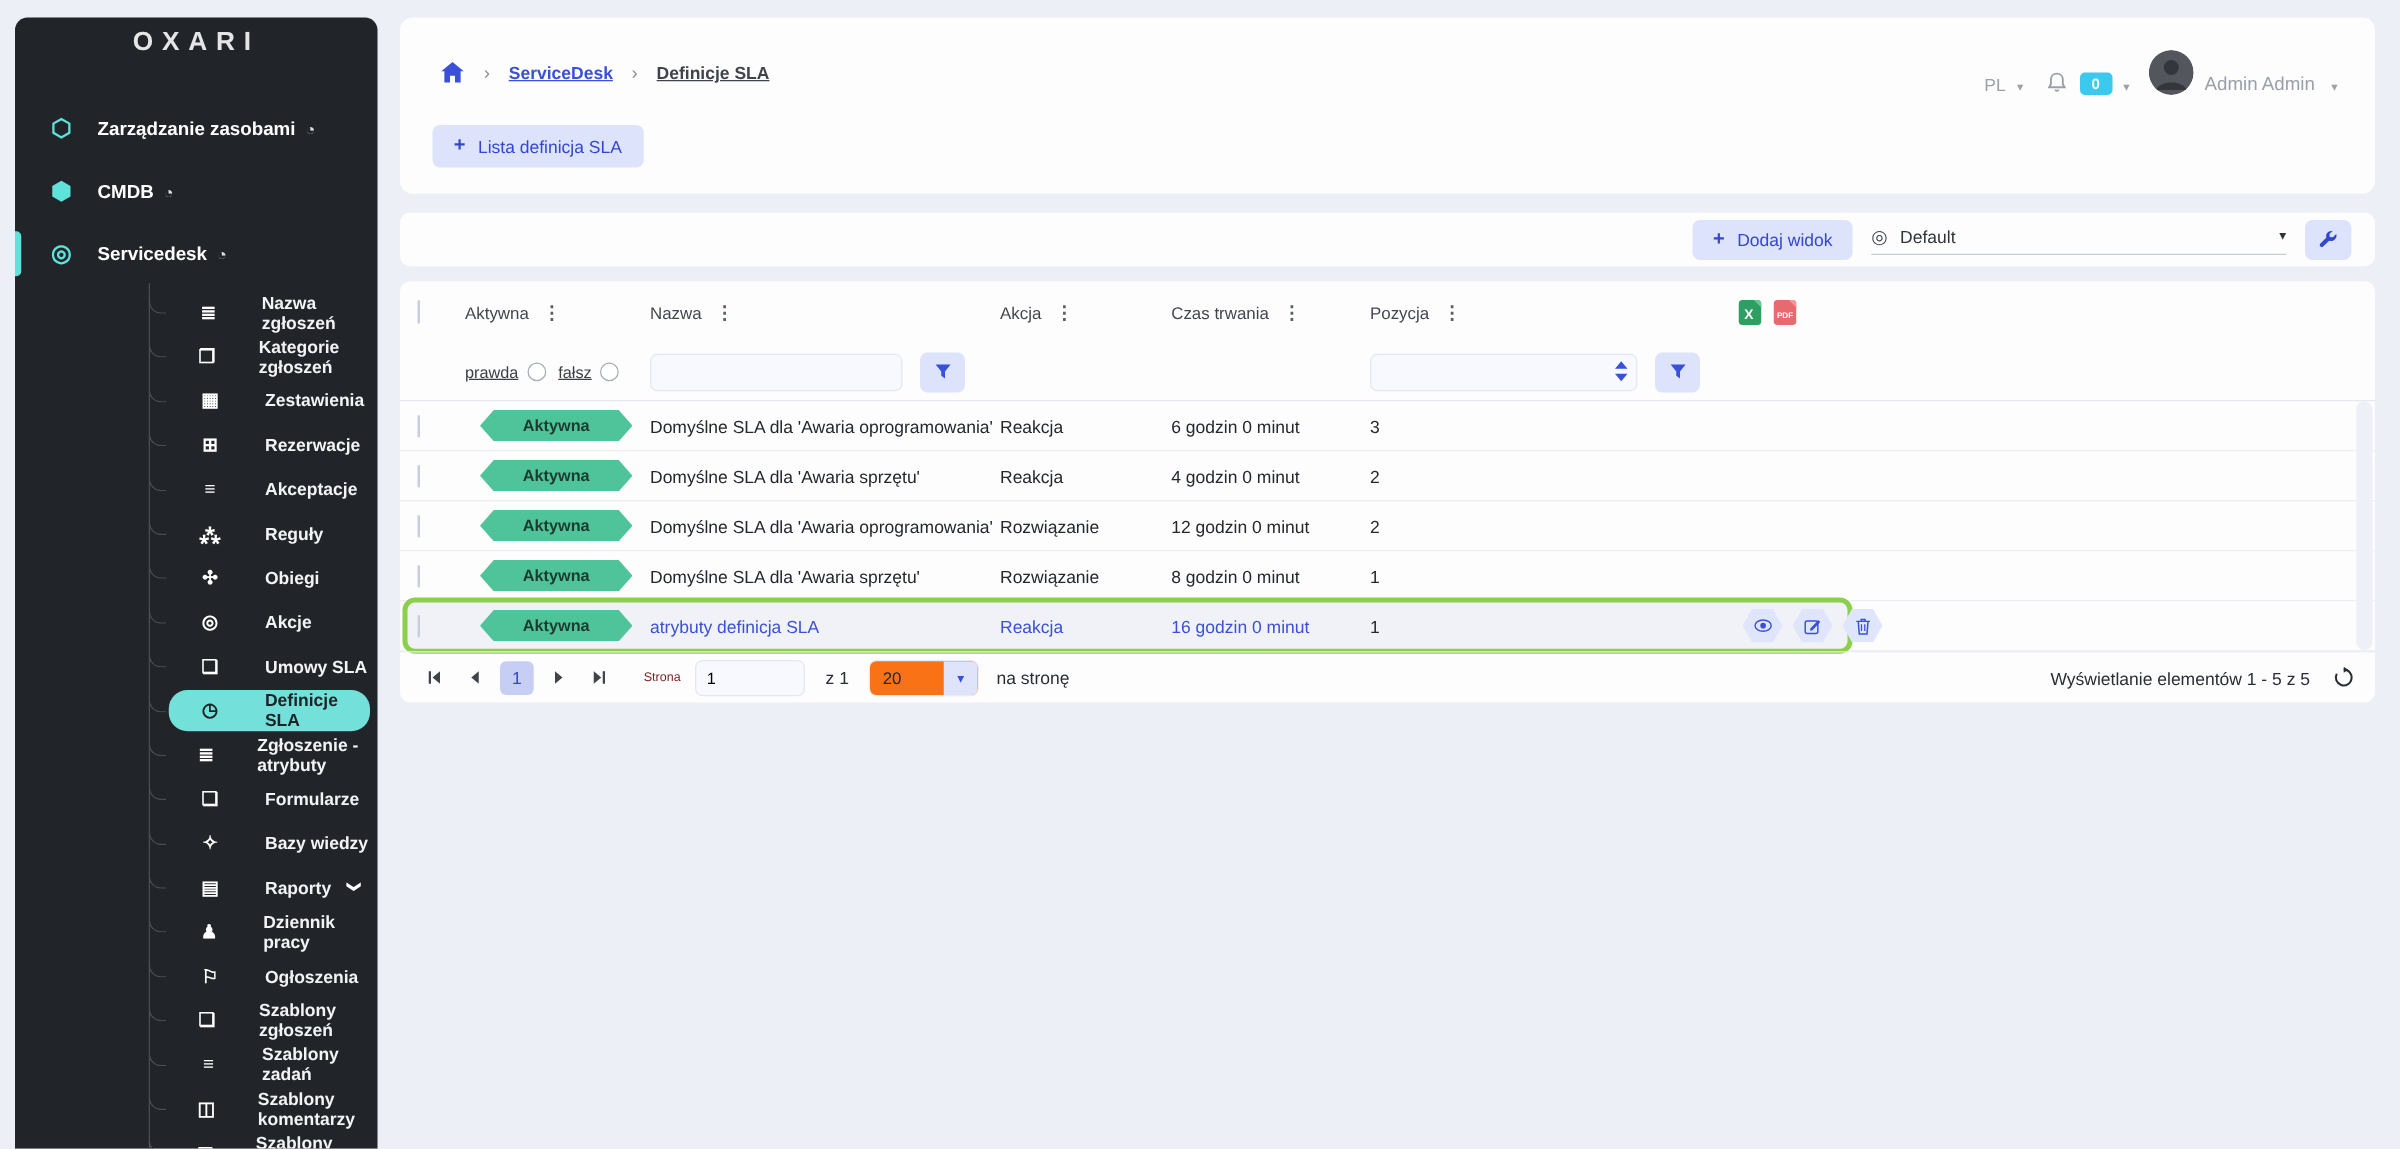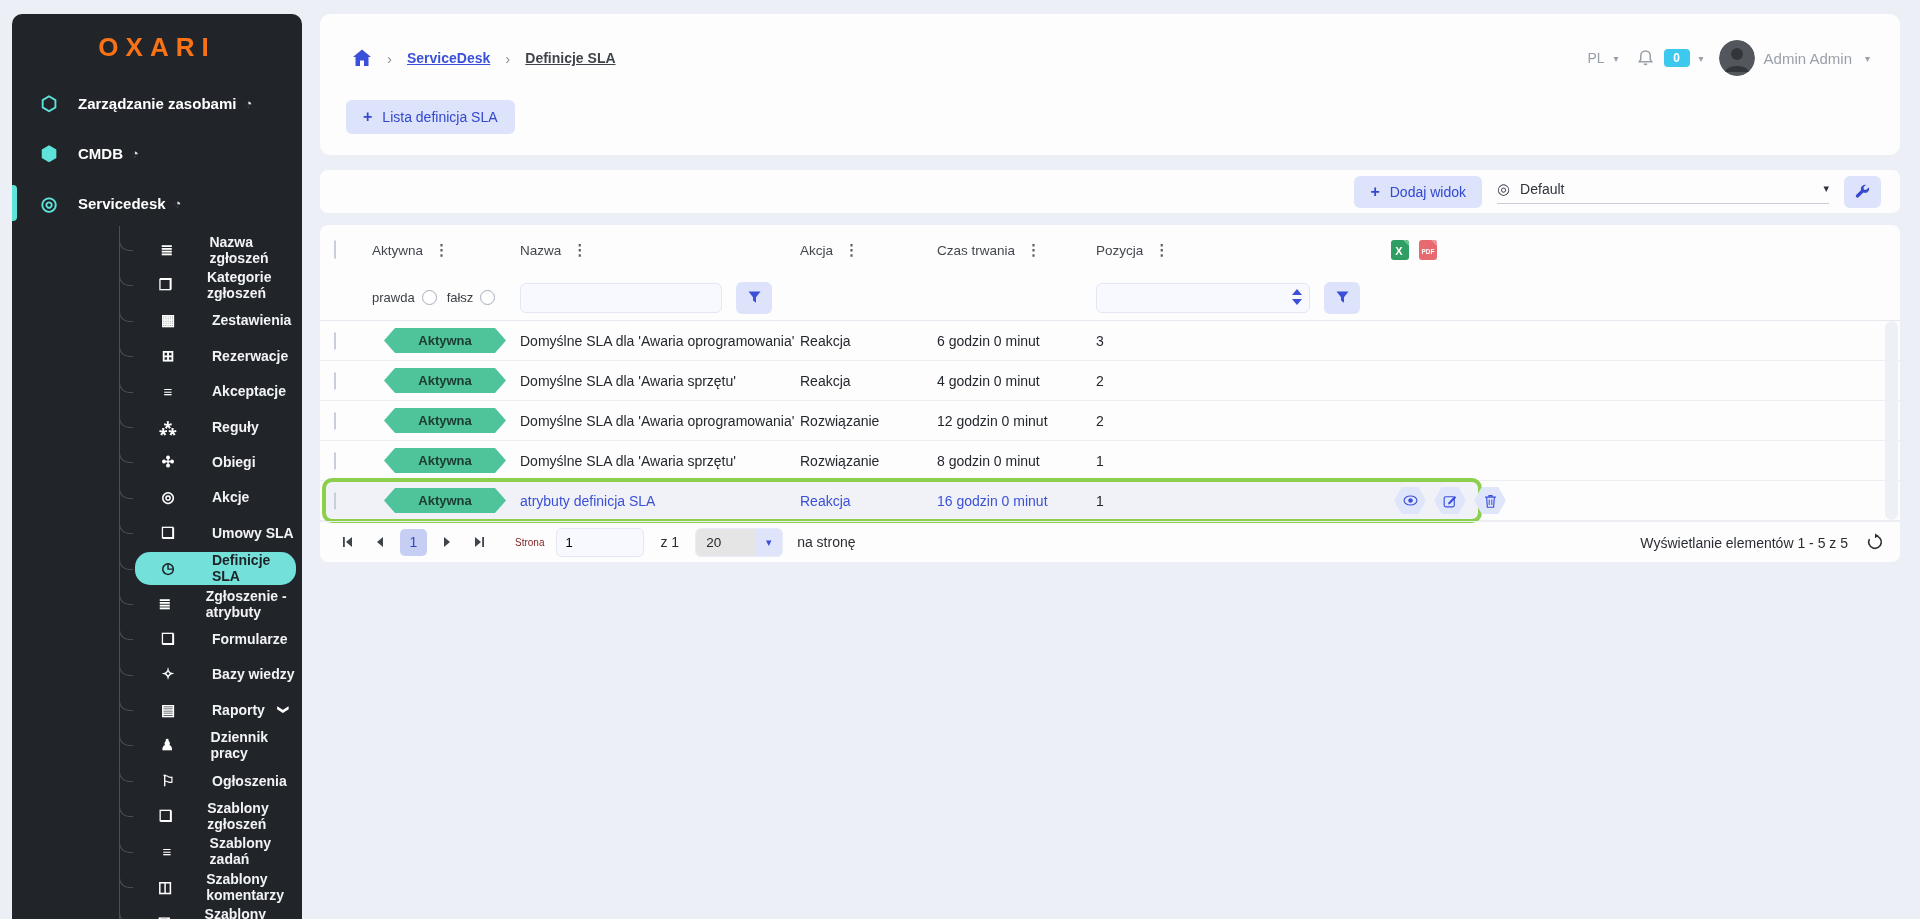--- a/index.html
+++ b/index.html
@@ -2,22 +2,22 @@
 <html><head>
 <meta charset="utf-8">
 <style>
   * { margin:0; padding:0; box-sizing:border-box; }
   html,body { width:1920px; height:919px; overflow:hidden; }
   body { background:#edeff6; font-family:"Liberation Sans", sans-serif; position:relative; }
 
   
   .sidebar { position:absolute; left:12px; top:14px; width:290px; height:905px;
              background:#212529; border-radius:10px 10px 0 0; overflow:hidden; }
-  .logo { padding-top:18px; height:58px; text-align:center; color:#f97316;
-          font-size:26px; letter-spacing:7px; font-weight:600; }
+  .logo { padding-top:8px; height:58px; text-align:center; color:#e5e5e5;
+          font-size:21px; letter-spacing:7px; font-weight:600; }
   .nav-top { margin-top:6px; }
   .nav-top-item { height:50px; display:flex; align-items:center; padding-left:24px;
                   color:#ffffff; font-size:15px; font-weight:700; position:relative; cursor:pointer; }
   .nav-top-item .t-icon { color:#5ee2da; font-size:19px; width:26px; text-align:center; margin-right:16px; }
   .nav-top-item .gauge { color:#dfe2e5; font-size:13px; font-weight:400; margin-left:8px; }
   .active-bar { position:absolute; left:0; top:7px; width:5px; height:36px;
                 background:#5ee2da; border-radius:0 4px 4px 0; }
   .subnav { margin-top:4px; position:relative; }
   .subnav::before { content:''; position:absolute; left:107px; top:-4px; bottom:16px;
                     width:1px; background:#4a4f55; }
@@ -40,21 +40,21 @@
   .card1 { left:320px; top:14px; width:1580px; height:141px; border-radius:10px; }
   .card2 { left:320px; top:170px; width:1580px; height:43px; border-radius:8px;
            display:flex; align-items:center; justify-content:flex-end; padding-right:19px; gap:15px; }
   .card3 { left:320px; top:225px; width:1580px; height:337px; border-radius:8px; }
 
   
   .bc-row { display:flex; align-items:center; padding:26px 30px 0 32px; }
   .bc-sep { color:#8a9098; font-size:15px; margin:0 15px; }
   .bc-link { color:#3a50d8; font-size:14px; font-weight:700; text-decoration:underline; cursor:pointer; }
   .bc-cur  { color:#3f444b; font-size:14px; font-weight:700; text-decoration:underline; cursor:pointer; }
-  .hdr-right { margin-left:auto; display:flex; align-items:center; gap:9px;
+  .hdr-right { margin-left:auto; display:flex; align-items:flex-end; gap:9px;
                color:#9aa0a9; font-size:14px; }
   .caret { font-size:10px; color:#9aa0a9; }
   .notif-badge { background:#3cc9ed; color:#fff; font-size:12px; font-weight:700;
                  border-radius:4px; min-width:26px; height:18px; display:flex;
                  align-items:center; justify-content:center; }
   .avatar { width:36px; height:36px; border-radius:50%; overflow:hidden; margin-left:6px; }
   .uname { font-size:15px; }
 
   .btn-lav { display:inline-flex; align-items:center; gap:10px; background:#dce3fb;
              color:#3347cf; border:none; border-radius:6px; padding:8px 17px;
@@ -74,21 +74,21 @@
   
   .grid { display:grid; grid-template-columns:38px 148px 280px 137px 159px 294px 1fr;
           padding:3px 14px; align-items:center; }
   .thead { height:50px; }
   .th-cell { display:flex; align-items:center; color:#43474d; font-size:13.5px; }
   .dots { color:#5a5f66; font-weight:700; font-size:15px; margin-left:11px; cursor:pointer; letter-spacing:0; }
   .export-cell { display:flex; gap:8px; align-items:center; }
   .checkbox { width:16px; height:16px; border:1px solid #c9cede; border-radius:4px;
               background:#fff; cursor:pointer; }
   .tfilter { height:46px; border-bottom:1px solid #e7e9f0; }
-  .radio-grp { display:flex; align-items:center; font-size:13px; color:#3c4046; }
+  .radio-grp { display:flex; align-items:center; font-size:13px; color:#3c4046;text-decoration:underline; }
   .radio { width:15px; height:15px; border:1.5px solid #a6adb9; border-radius:50%;
            background:#fff; margin:0 10px 0 7px; cursor:pointer; flex:none; }
   .f-input { height:30px; background:#f8f9fe; border:1px solid #e4e7f3; border-radius:6px;
              font-family:inherit; font-size:13px; padding:0 8px; outline:none; }
   .name-filter { display:flex; align-items:center; }
   .name-filter .f-input { width:202px; margin-right:14px; }
   .pos-filter { display:flex; align-items:center; }
   .pos-wrap { position:relative; width:214px; margin-right:14px; }
   .pos-wrap .f-input { width:100%; padding-right:26px; }
   .spinner { position:absolute; right:8px; top:6px; display:flex; flex-direction:column; gap:4px; cursor:pointer; }
@@ -117,21 +117,21 @@
   .pagebar { position:absolute; left:0; right:0; bottom:0; height:41px; display:flex;
              align-items:center; padding:0 16px; border-top:1px solid #eceef3; }
   .pg-btn { width:24px; height:24px; background:none; border:none; display:flex;
             align-items:center; justify-content:center; cursor:pointer; margin-right:8px; }
   .pg-cur { width:27px; height:27px; background:#c6cff3; border-radius:5px; color:#3346c6;
             font-size:14px; display:flex; align-items:center; justify-content:center;
             margin-right:8px; cursor:pointer; }
   .pg-label { font-size:10px; color:#7f1d1d; margin:0 12px 0 16px; }
   .pg-input { width:88px; height:29px; }
   .pg-of { font-size:14px; color:#2a2e33; margin:0 16px; }
-  .pg-size { width:88px; height:29px; background:#e5e5e5; border:1px solid #e9ecf6; border-radius:6px;
+  .pg-size { width:88px; height:29px; background:#f97316; border:1px solid #e9ecf6; border-radius:6px;
              display:flex; align-items:center; cursor:pointer; overflow:hidden; }
   .pg-size .sz-val { flex:1; font-size:13.5px; color:#24282d; padding-left:10px; }
   .pg-size .sz-caret { width:27px; align-self:stretch; background:#dfe4fa; display:flex;
                        align-items:center; justify-content:center; color:#3a50d8; font-size:11px; }
   .pg-per { font-size:14px; color:#2a2e33; margin-left:14px; }
   .pg-right { margin-left:auto; display:flex; align-items:flex-end; gap:18px; }
   .pg-summary { font-size:14px; color:#2a2e33; }
   .refresh-btn { background:none; border:none; cursor:pointer; display:flex; align-items:center; }
 </style>
 </head>

